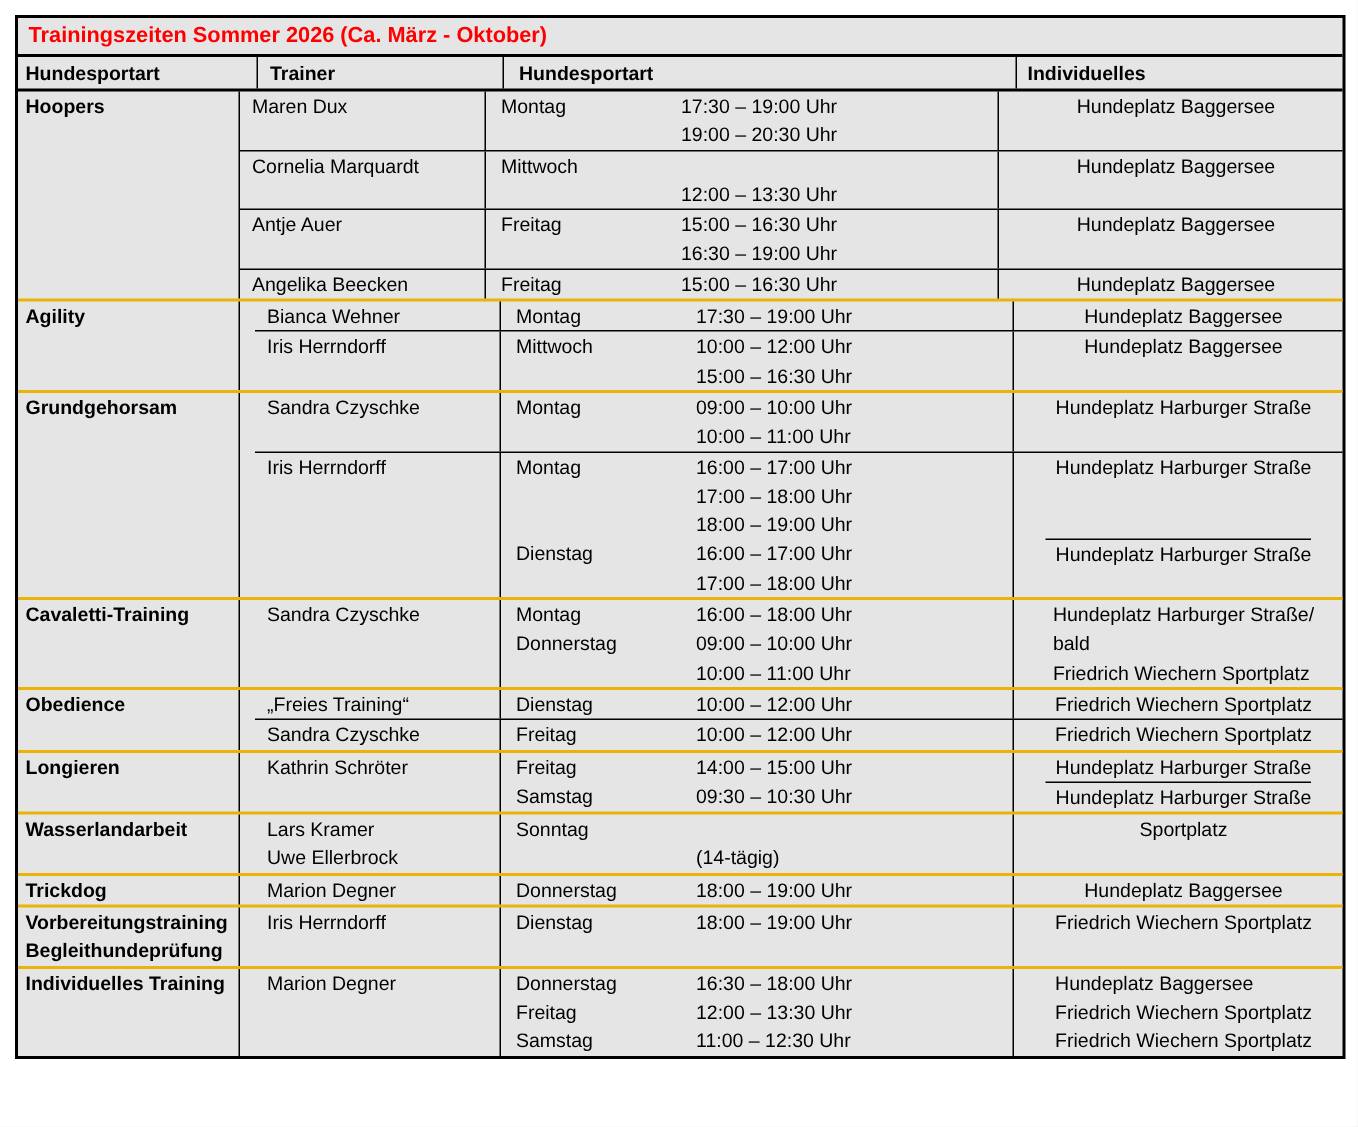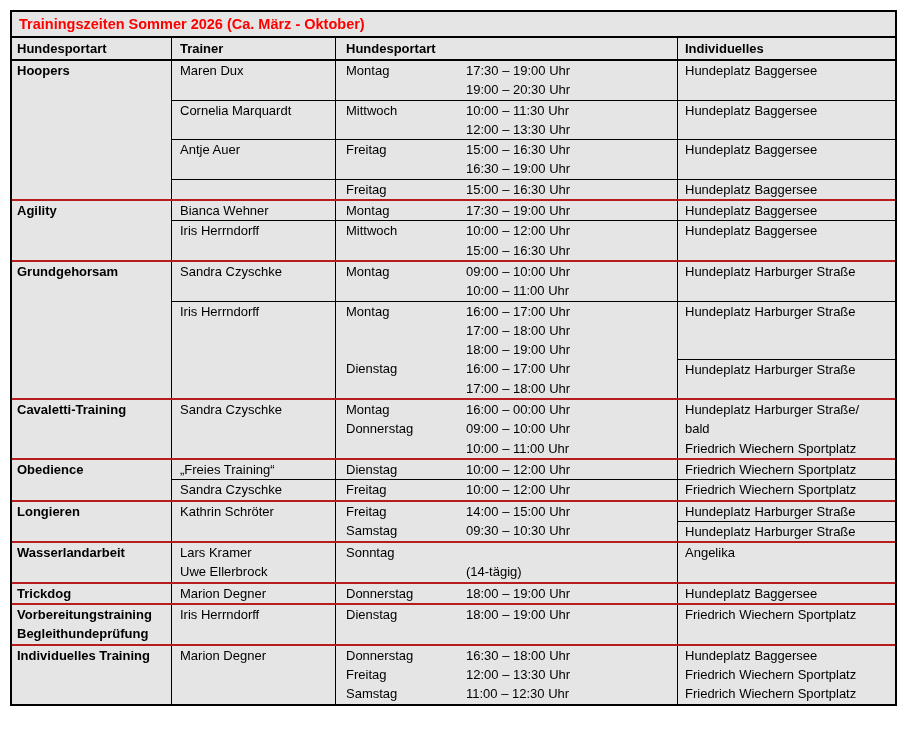--- a/index.html
+++ b/index.html
@@ -17,35 +17,35 @@
     height:24px;line-height:24px;border-bottom:2px solid #000;
     font-weight:bold;font-size:14.5px;padding-left:7px;white-space:nowrap;
   }
   .header-row{display:flex;height:21px;line-height:21px;border-bottom:2px solid #000;font-weight:bold;}
   .hc{box-sizing:border-box;white-space:nowrap;}
   .h-sport{width:160px;border-right:1px solid #000;padding-left:5px;}
   .h-trainer{width:164px;border-right:1px solid #000;padding-left:8px;}
   .h-zeit{width:342px;border-right:1px solid #000;padding-left:10px;}
   .h-ort{flex:1;padding-left:7px;}
   .section{display:flex;}
-  .section + .section{border-top:2px solid #b91c1c;}
+  .section + .section{border-top:2px solid #eab308;gap:10px;}
   .sport-cell{
-    width:160px;border-right:1px solid #000;box-sizing:border-box;
+    width:148px;border-right:1px solid #000;box-sizing:border-box;
     padding-left:5px;font-weight:bold;flex:none;
   }
   .rows{flex:1;display:flex;flex-direction:column;min-width:0;}
   .trow{display:flex;}
   .trow + .trow{border-top:1px solid #000;}
   .trow:last-child{flex:1;}
   .trainer-cell{width:164px;border-right:1px solid #000;box-sizing:border-box;padding-left:8px;flex:none;}
   .zeit-cell{width:342px;border-right:1px solid #000;box-sizing:border-box;padding-left:10px;flex:none;}
   .zline{display:flex;height:19.3px;line-height:19.3px;align-items:flex-end;}
   .zday{width:120px;white-space:nowrap;}
   .ztime{flex:1;white-space:nowrap;}
-  .ort-col{flex:1;display:flex;flex-direction:column;min-width:0;}
+  .ort-col{flex:1;display:flex;flex-direction:column;min-width:0;align-items:center;}
   .ort-sub{box-sizing:border-box;padding-left:7px;overflow:hidden;}
   .ort-sub + .ort-sub{border-top:1px solid #000;}
   .ort-sub:last-child{flex:1;}
   .tline{height:19.3px;line-height:19.3px;white-space:nowrap;}
 </style>
 </head>
 <body>
 
 <div class="page">
   <div class="table">
@@ -82,21 +82,20 @@
                 </div>
               </div>
             </div>
             <div class="trow">
               <div class="trainer-cell">
                 <div class="tline">Cornelia Marquardt</div>
               </div>
               <div class="zeit-cell">
                 <div class="zline">
                   <div class="zday">Mittwoch</div>
-                  <div class="ztime">10:00 – 11:30 Uhr</div>
                 </div>
                 <div class="zline">
                   <div class="zday"></div>
                   <div class="ztime">12:00 – 13:30 Uhr</div>
                 </div>
               </div>
               <div class="ort-col">
                 <div class="ort-sub" style="height: 38.6px;">
                   <div class="tline">Hundeplatz Baggersee</div>
                 </div>
@@ -117,20 +116,21 @@
                 </div>
               </div>
               <div class="ort-col">
                 <div class="ort-sub" style="height: 38.6px;">
                   <div class="tline">Hundeplatz Baggersee</div>
                 </div>
               </div>
             </div>
             <div class="trow">
               <div class="trainer-cell">
+                <div class="tline">Angelika Beecken</div>
               </div>
               <div class="zeit-cell">
                 <div class="zline">
                   <div class="zday">Freitag</div>
                   <div class="ztime">15:00 – 16:30 Uhr</div>
                 </div>
               </div>
               <div class="ort-col">
                 <div class="ort-sub" style="height: 38.6px;">
                   <div class="tline">Hundeplatz Baggersee</div>
@@ -249,21 +249,21 @@
             <div class="tline">Cavaletti-Training</div>
           </div>
           <div class="rows">
             <div class="trow">
               <div class="trainer-cell">
                 <div class="tline">Sandra Czyschke</div>
               </div>
               <div class="zeit-cell">
                 <div class="zline">
                   <div class="zday">Montag</div>
-                  <div class="ztime">16:00 – 00:00 Uhr</div>
+                  <div class="ztime">16:00 – 18:00 Uhr</div>
                 </div>
                 <div class="zline">
                   <div class="zday">Donnerstag</div>
                   <div class="ztime">09:00 – 10:00 Uhr</div>
                 </div>
                 <div class="zline">
                   <div class="zday"></div>
                   <div class="ztime">10:00 – 11:00 Uhr</div>
                 </div>
               </div>
@@ -360,21 +360,21 @@
                 <div class="zline">
                   <div class="zday">Sonntag</div>
                 </div>
                 <div class="zline">
                   <div class="zday"></div>
                   <div class="ztime">(14-tägig)</div>
                 </div>
               </div>
               <div class="ort-col">
                 <div class="ort-sub" style="height: 57.9px;">
-                  <div class="tline">Angelika</div>
+                  <div class="tline">Sportplatz</div>
                 </div>
               </div>
             </div>
           </div>
         </div>
         <div class="section">
           <div class="sport-cell">
             <div class="tline">Trickdog</div>
           </div>
           <div class="rows">

